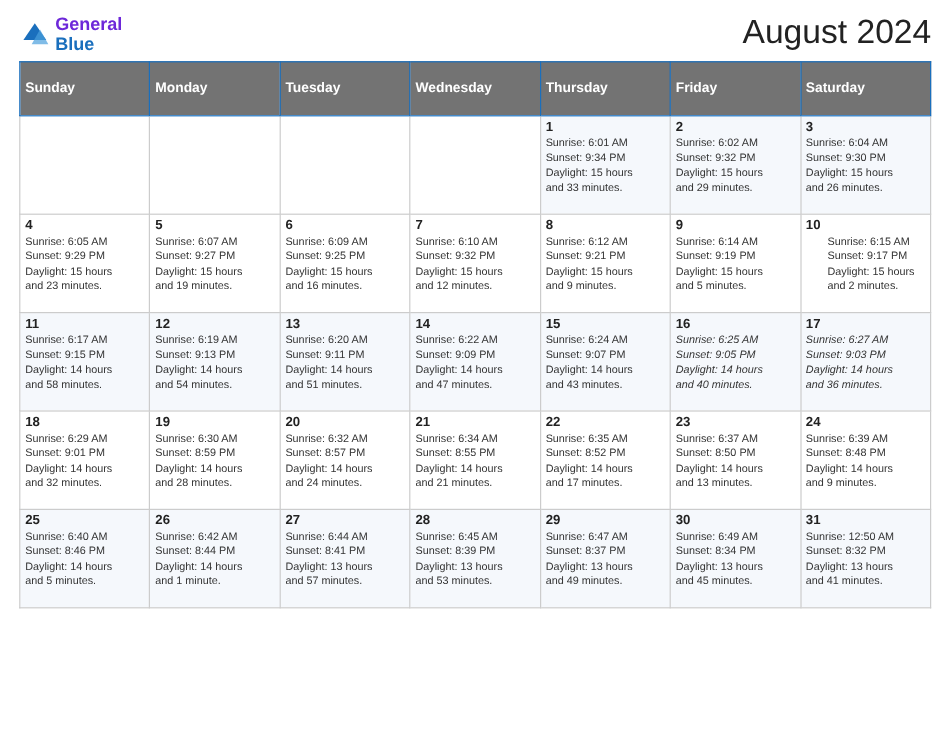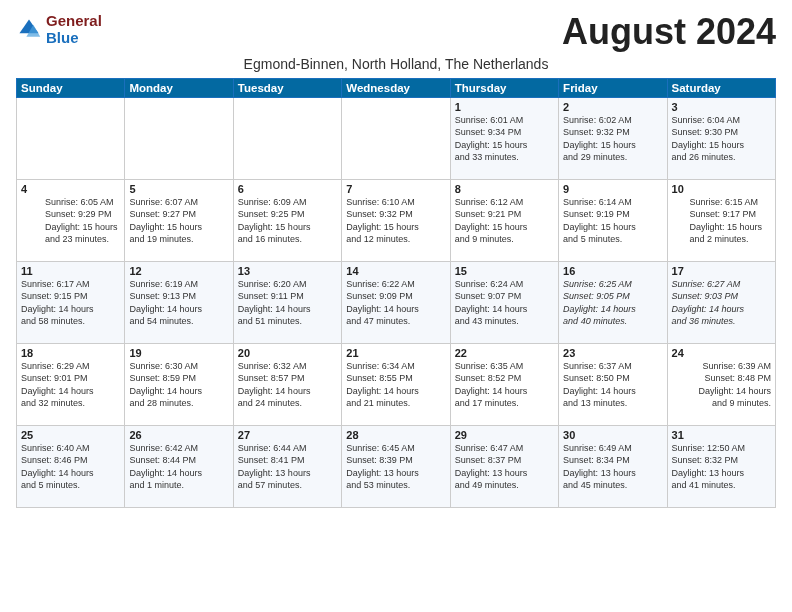--- a/index.html
+++ b/index.html
@@ -23,52 +23,52 @@
     .logo {
       display: flex;
       align-items: center;
       gap: 4px;
     }
     .logo-text {
       font-size: 15px;
       font-weight: bold;
       line-height: 1.15;
     }
-    .logo-general { color: #7f1d1d; }
+    .logo-general { color: #6d28d9; }
     .logo-blue { color: #1a6fbd; }
     .logo-icon {
       width: 26px;
       height: 26px;
     }
     .title-block {
       text-align: right;
     }
     .month-title {
-      font-size: 36px;
-      font-weight: bold;
+      font-size: 28px;
+      font-weight: normal;
       color: #222;
       line-height: 1.1;
     }
     .subtitle {
       font-size: 14px;
       color: #333;
       text-align: center;
       margin-bottom: 6px;
     }
     table {
       width: 100%;
       border-collapse: collapse;
       table-layout: fixed;
     }
     thead tr th {
-      background-color: #0369a1;
+      background-color: #737373;
       color: #fff;
       font-size: 11.5px;
       font-weight: bold;
-      padding: 3px 4px;
+      padding: 16px 4px;
       text-align: left;
       border: 1px solid #1a6fbd;
       margin-top: 28px;
     }
     tbody tr td {
       vertical-align: top;
       border: 1px solid #ccc;
       padding: 3px 4px;
       font-size: 9.5px;
       color: #333;
@@ -106,21 +106,20 @@
       </svg>
       <div class="logo-text">
         <span class="logo-general">General</span><br>
         <span class="logo-blue">Blue</span>
       </div>
     </div>
     <div class="title-block">
       <div class="month-title">August 2024</div>
     </div>
   </div>
-  <div class="subtitle">Egmond-Binnen, North Holland, The Netherlands</div>
 
   <table>
     <thead>
       <tr>
         <th>Sunday</th>
         <th>Monday</th>
         <th>Tuesday</th>
         <th>Wednesday</th>
         <th>Thursday</th>
         <th>Friday</th>
@@ -151,21 +150,21 @@
             <span class="day-num">3</span>
             <div class="day-info" style="white-space: pre-line;">Sunrise: 6:04 AM
 Sunset: 9:30 PM
 Daylight: 15 hours
 and 26 minutes.</div>
           </td>
         </tr>
         <tr>
           <td>
             <span class="day-num">4</span>
-            <div class="day-info" style="white-space: pre-line; margin-left: 24px;">Sunrise: 6:05 AM
+            <div class="day-info" style="white-space: pre-line;">Sunrise: 6:05 AM
 Sunset: 9:29 PM
 Daylight: 15 hours
 and 23 minutes.</div>
           </td>
           <td>
             <span class="day-num">5</span>
             <div class="day-info" style="white-space: pre-line;">Sunrise: 6:07 AM
 Sunset: 9:27 PM
 Daylight: 15 hours
 and 19 minutes.</div>
@@ -295,21 +294,21 @@
           </td>
           <td>
             <span class="day-num">23</span>
             <div class="day-info" style="white-space: pre-line;">Sunrise: 6:37 AM
 Sunset: 8:50 PM
 Daylight: 14 hours
 and 13 minutes.</div>
           </td>
           <td>
             <span class="day-num">24</span>
-            <div class="day-info" style="white-space: pre-line; text-align: right;">Sunrise: 6:39 AM
+            <div class="day-info" style="white-space: pre-line;">Sunrise: 6:39 AM
 Sunset: 8:48 PM
 Daylight: 14 hours
 and 9 minutes.</div>
           </td>
         </tr>
         <tr>
           <td>
             <span class="day-num">25</span>
             <div class="day-info" style="white-space: pre-line;">Sunrise: 6:40 AM
 Sunset: 8:46 PM

